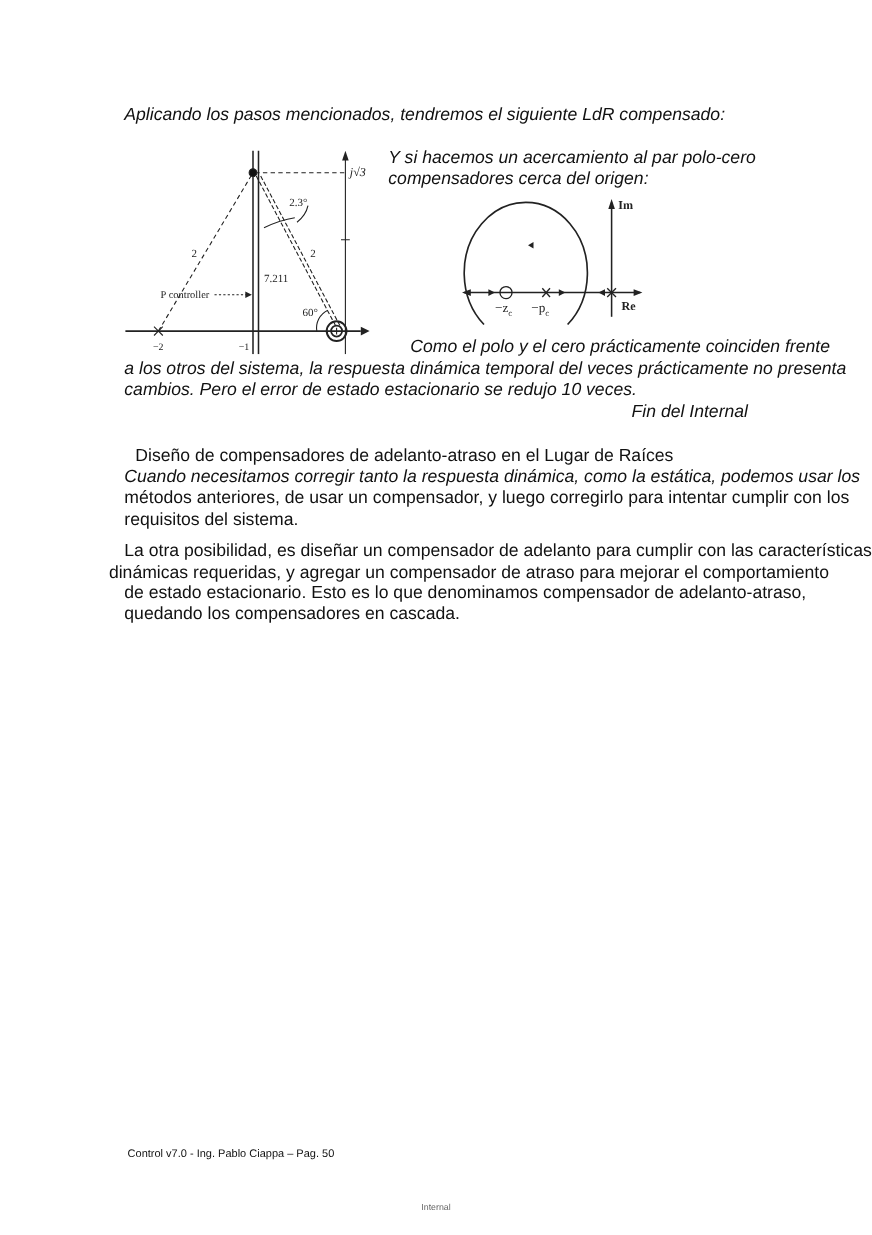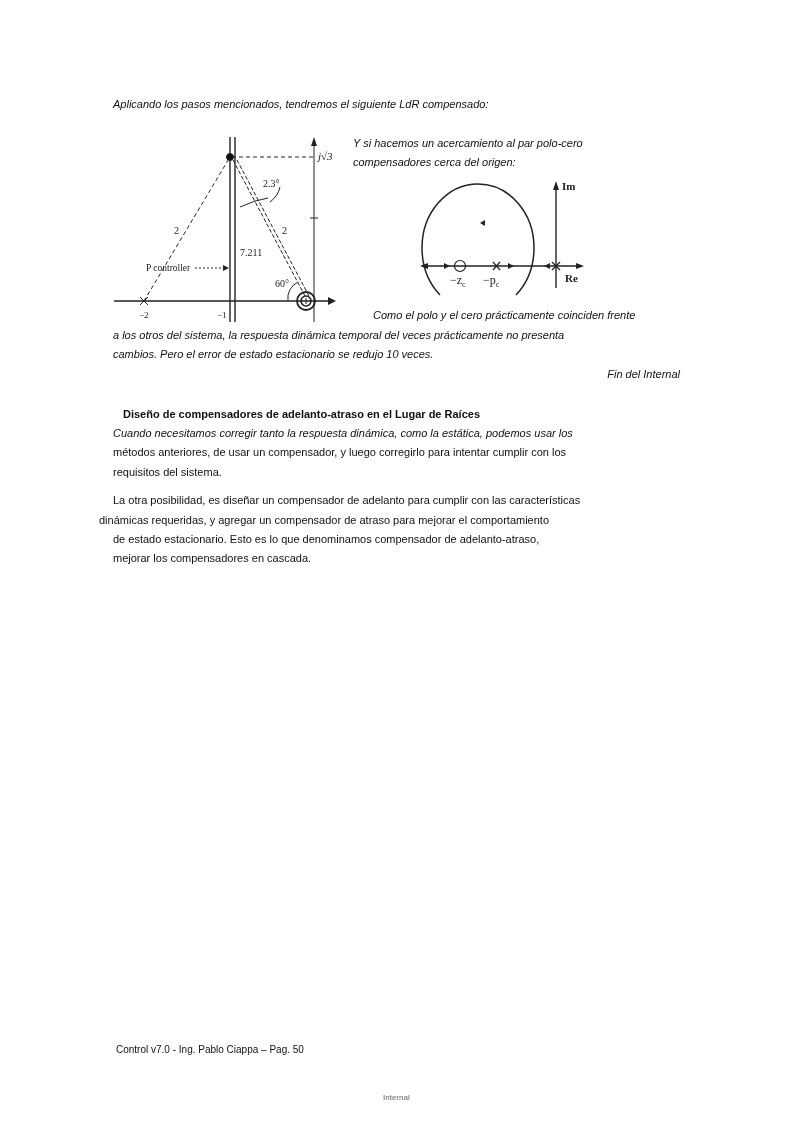--- a/index.html
+++ b/index.html
@@ -1,20 +1,20 @@
 <!DOCTYPE html>
 <html><head>
 <meta charset="utf-8">
 <style>
   html, body { margin: 0; padding: 0; background: #ffffff; }
   body { width: 793px; height: 1123px; position: relative; overflow: hidden;
          font-family: "Liberation Sans", sans-serif; color: #111; }
-  .t { position: absolute; font-size: 11px; line-height: 19.5px; white-space: nowrap; }
+  .t { position: absolute; font-size: 16px; line-height: 19.5px; white-space: nowrap; }
   .it { font-style: italic; }
-  .b { font-weight: bold; padding-left: 10px; }
+  .b { font-weight: normal; padding-left: 10px; }
   .fig { position: absolute; }
   .fig text { font-family: "Liberation Serif", serif; fill: #222; }
   .hand { font-family: "DejaVu Serif", serif; }
 </style>
 </head>
 <body>
 
 <div class="t it" style="left:113px; top:95px;">Aplicando los pasos mencionados, tendremos el siguiente LdR compensado:</div>
 
 <svg class="fig" style="left:110px; top:132px;" width="240" height="190" viewBox="0 0 240 190">
@@ -106,16 +106,16 @@
 <div class="t it" style="right:113px; top:365px;">Fin del Internal</div>
 
 <div class="t b" style="left:113px; top:405px;">Diseño de compensadores de adelanto-atraso en el Lugar de Raíces</div>
 <div class="t" style="left:113px; top:424px;font-style:italic;">Cuando necesitamos corregir tanto la respuesta dinámica, como la estática, podemos usar los</div>
 <div class="t" style="left:113px; top:443px;">métodos anteriores, de usar un compensador, y luego corregirlo para intentar cumplir con los</div>
 <div class="t" style="left:113px; top:463px;">requisitos del sistema.</div>
 
 <div class="t" style="left:113px; top:491px;">La otra posibilidad, es diseñar un compensador de adelanto para cumplir con las características</div>
 <div class="t" style="left:99px; top:511px;">dinámicas requeridas, y agregar un compensador de atraso para mejorar el comportamiento</div>
 <div class="t" style="left:113px; top:530px;text-align:right;">de estado estacionario. Esto es lo que denominamos compensador de adelanto-atraso,</div>
-<div class="t" style="left:113px; top:549px;">mejorar los compensadores en cascada.</div>
+<div class="t" style="left:113px; top:549px;">quedando los compensadores en cascada.</div>
 
 <div class="t" style="left:116px; top:1043px; font-size:10px; line-height:14px;">Control v7.0 - Ing. Pablo Ciappa – Pag. 50</div>
 <div class="t" style="left:383px; top:1092px; font-size:8px; line-height:12px; color:#666;">Internal</div>
 
 </body></html>

